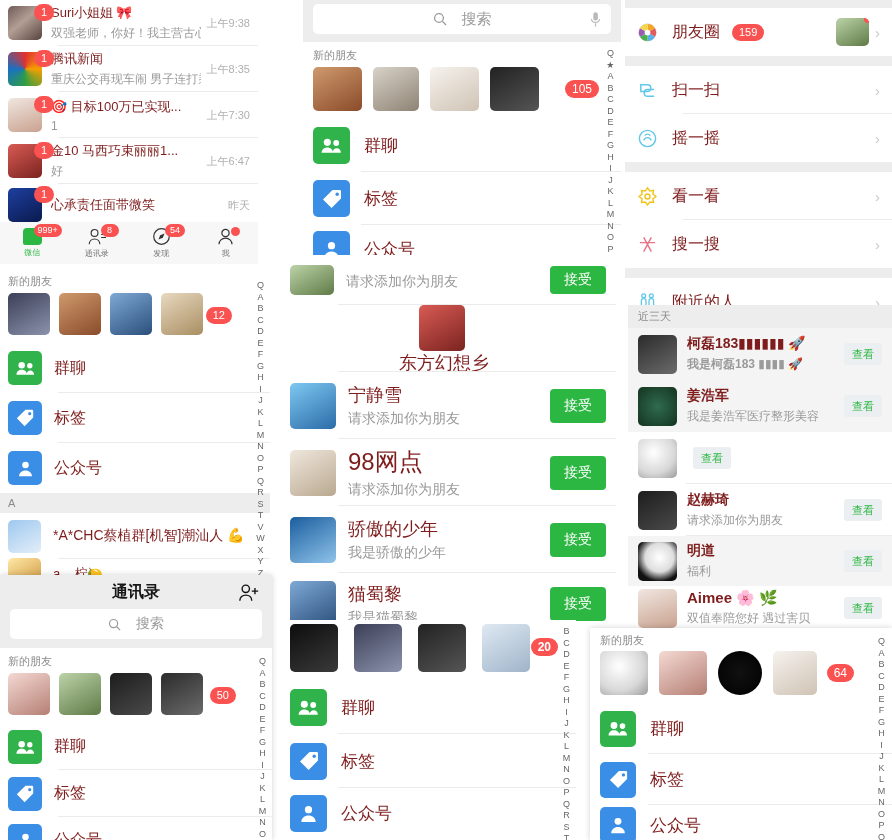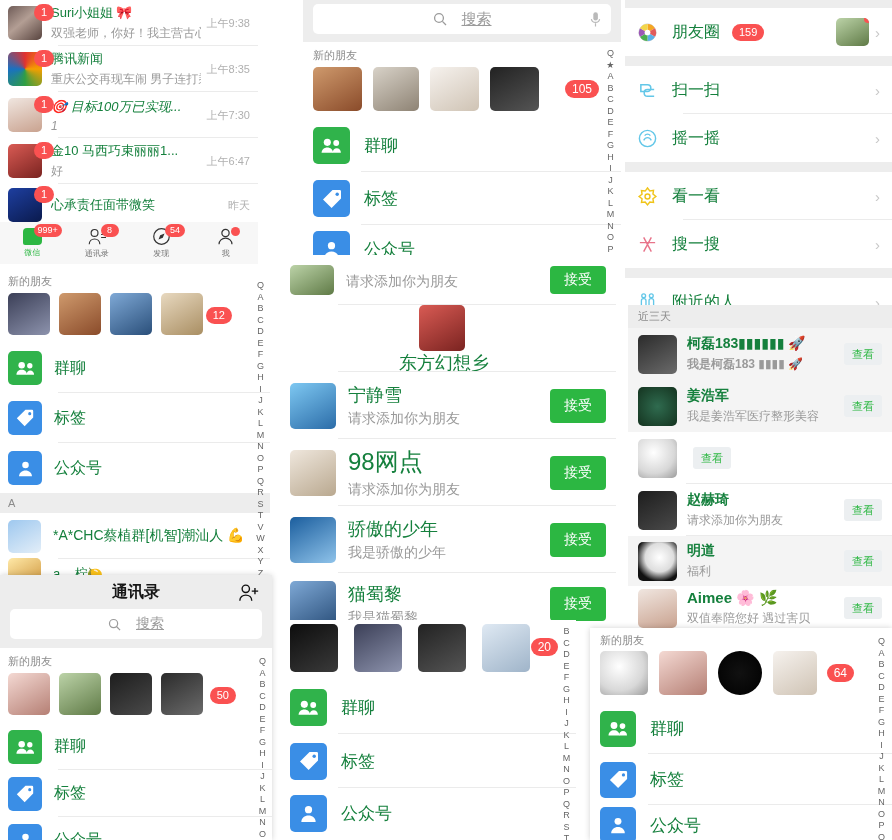--- a/index.html
+++ b/index.html
@@ -10,21 +10,21 @@
     overflow:hidden;position:relative;
     -webkit-font-smoothing:antialiased;
   }
   .panel{position:absolute;background:#fff;overflow:hidden;}
   .shadow{box-shadow:0 0 6px rgba(0,0,0,.18);}
 
   
   .wx-row{display:flex;align-items:center;background:#fff;position:relative;}
   .wx-row .sep{position:absolute;left:58px;right:0;bottom:0;height:1px;background:#ebebeb;}
   .av{flex:0 0 auto;border-radius:5px;background:#cfd3d8;overflow:hidden;position:relative;}
-  .nm{font-size:15px;color:#15803d;}
+  .nm{font-size:15px;color:#7f1d1d;}
   .sub{font-size:12px;color:#9a9a9a;margin-top:3px;}
   .grey-band{background:#ededed;color:#8b8b8b;font-size:11px;padding:3px 10px;}
 
   
   .tile{border-radius:5px;display:flex;align-items:center;justify-content:center;flex:0 0 auto;}
   .tile.green{background:#30b34b;}
   .tile.blue{background:#3a8ee6;}
   .tile svg{display:block;}
 
   
@@ -35,21 +35,21 @@
   }
   .dot{background:#fa5151;border-radius:50%;width:9px;height:9px;}
 
   
   .idx{display:flex;flex-direction:column;align-items:center;justify-content:flex-start;
        font-size:9px;color:#666;line-height:1.28;letter-spacing:.2px;}
   .idx span{display:block;}
 
   
   .searchbar{background:#fff;border-radius:5px;display:flex;align-items:center;justify-content:center;
-             color:#9b9b9b;font-size:14px;gap:15px;text-decoration:underline;}
+             color:#9b9b9b;font-size:14px;gap:15px;}
 
   
   .btn-accept{background:#2cb742;color:#fff;font-size:14px;border-radius:4px;
               display:flex;align-items:center;justify-content:center;}
   .btn-view{background:#eceff1;color:#2cb742;font-size:11px;border-radius:3px;
             display:flex;align-items:center;justify-content:center;}
 
   .chev{color:#c8c8c8;font-size:15px;}
 
   
@@ -103,21 +103,21 @@
         <div class="nm" style="font-size:13px;white-space:nowrap;overflow:hidden;">腾讯新闻</div>
         <div class="sub" style="white-space:nowrap;overflow:hidden;">重庆公交再现车闹 男子连打乘客...</div>
       </div>
       <div class="tiny" style="margin-left:6px;">上午8:35</div>
       <div class="badge" style="position:absolute;left:34px;top:4px;">1</div>
       <div class="sep"></div>
     </div>
 
     <div class="wx-row" style="height:46px;padding:0 8px;">
       <div class="av ph3" style="width:34px;height:34px;margin-right:9px;"></div>
-      <div style="flex:1;min-width:0;font-style:italic;">
+      <div style="flex:1;min-width:0;">
         <div class="nm" style="font-size:13px;white-space:nowrap;overflow:hidden;">🎯 目标100万已实现...</div>
         <div class="sub" style="white-space:nowrap;overflow:hidden;">1</div>
       </div>
       <div class="tiny" style="margin-left:6px;">上午7:30</div>
       <div class="badge" style="position:absolute;left:34px;top:4px;">1</div>
       <div class="sep"></div>
     </div>
 
     <div class="wx-row" style="height:46px;padding:0 8px;">
       <div class="av ph10" style="width:34px;height:34px;margin-right:9px;"></div>
@@ -483,21 +483,21 @@
   <div class="wx-row" style="height:62px;padding:0 10px;">
     <div class="av ph7" style="width:46px;height:46px;margin-right:12px;"></div>
     <div style="flex:1;min-width:0;">
       <div class="nm" style="font-size:18px;">猫蜀黎</div>
       <div class="sub" style="font-size:14px;">我是猫蜀黎</div>
     </div>
     <div class="btn-accept" style="width:56px;height:34px;">接受</div>
   </div>
 
   <div style="position:absolute;left:0;top:365px;width:296px;bottom:0;background:#fff;">
-    <div style="display:flex;align-items:center;gap:16px;padding:4px 10px 8px;position:relative;">
+    <div style="display:flex;align-items:center;gap:16px;padding:4px 10px 8px;position:relative;font-weight:bold;">
       <div class="av ph20" style="width:48px;height:48px;"></div>
       <div class="av ph6" style="width:48px;height:48px;"></div>
       <div class="av ph15" style="width:48px;height:48px;"></div>
       <div class="av ph23" style="width:48px;height:48px;"></div>
       <div class="badge" style="position:absolute;right:18px;top:18px;padding:3px 7px;font-size:12px;">20</div>
     </div>
     <div class="wx-row" style="height:54px;padding:0 10px;">
       <div class="tile green" style="width:37px;height:37px;margin-right:14px;">
         <svg width="23" height="17" viewBox="0 0 22 16">
             <circle cx="7" cy="5" r="3.4" fill="#fff"></circle>

